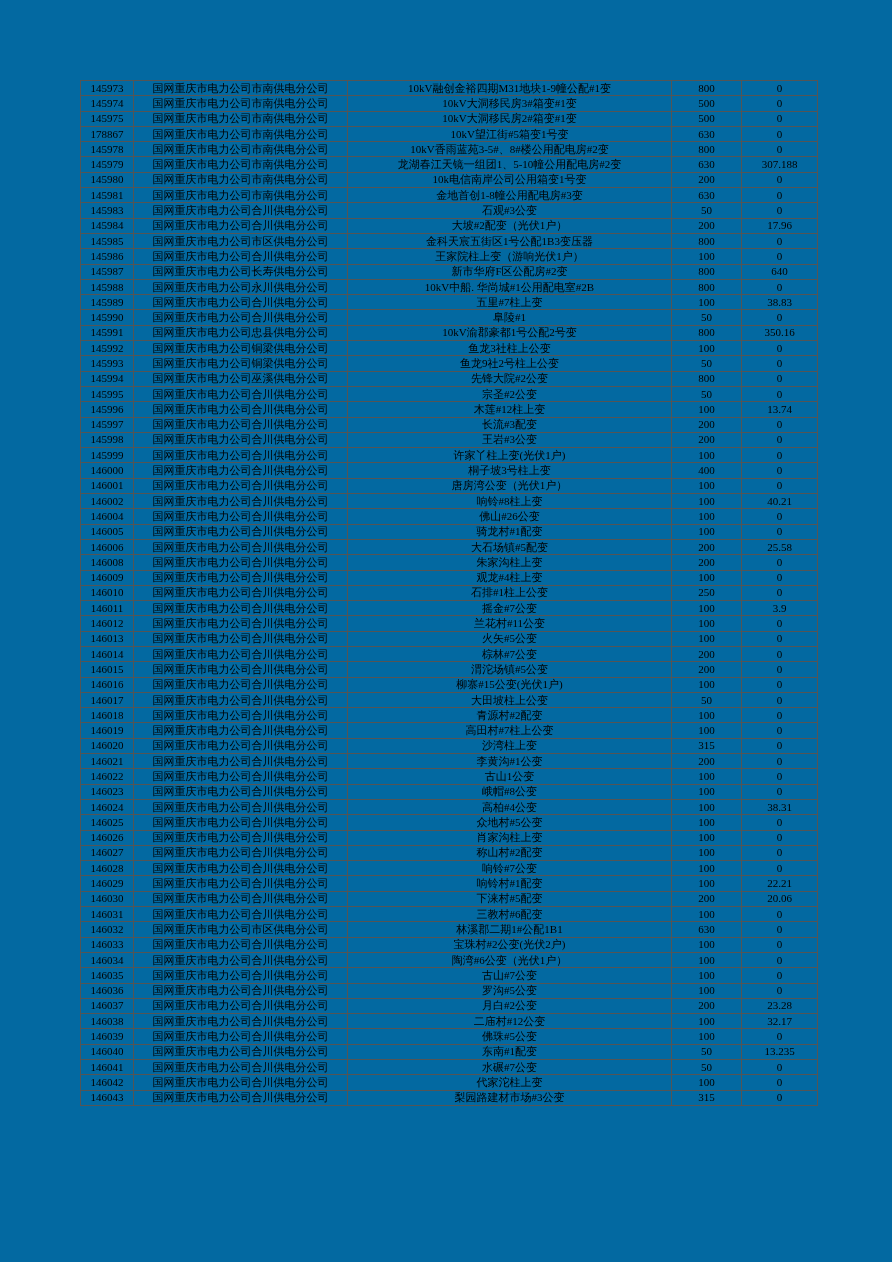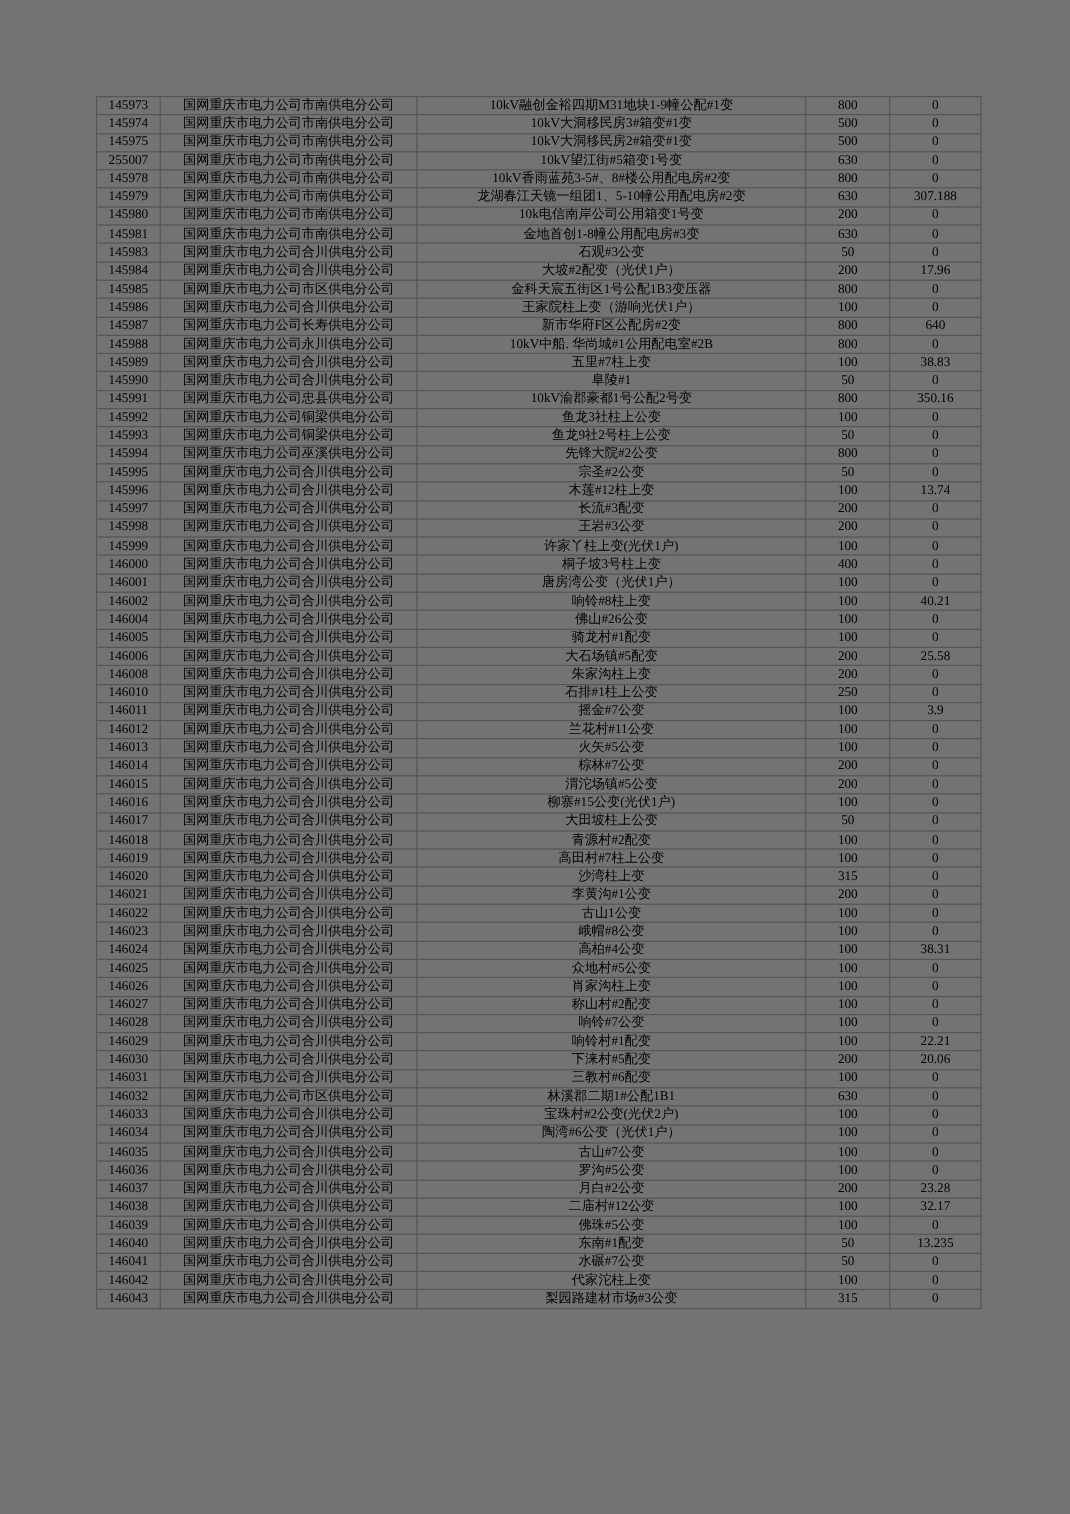--- a/index.html
+++ b/index.html
@@ -1,19 +1,19 @@
 <!DOCTYPE html>
 <html><head>
 <meta charset="utf-8">
 <style>
   html,body { margin:0; padding:0; background:#e8e8e8; }
   .page {
     position:relative;
     width:892px; height:1262px;
-    background:#737373;
+    background:#0369a1;
     font-family:"Liberation Serif","DejaVu Serif",serif;
     overflow:hidden;
   }
   table.data-table {
     position:absolute;
     left:80px; top:80px;
     border-collapse:collapse;
     table-layout:fixed;
   }
   table.data-table td {
@@ -55,21 +55,21 @@
           <td class="col-4">0</td>
         </tr>
         <tr>
           <td class="col-0">145975</td>
           <td class="col-1">国网重庆市电力公司市南供电分公司</td>
           <td class="col-2">10kV大洞移民房2#箱变#1变</td>
           <td class="col-3">500</td>
           <td class="col-4">0</td>
         </tr>
         <tr>
-          <td class="col-0">255007</td>
+          <td class="col-0">178867</td>
           <td class="col-1">国网重庆市电力公司市南供电分公司</td>
           <td class="col-2">10kV望江街#5箱变1号变</td>
           <td class="col-3">630</td>
           <td class="col-4">0</td>
         </tr>
         <tr>
           <td class="col-0">145978</td>
           <td class="col-1">国网重庆市电力公司市南供电分公司</td>
           <td class="col-2">10kV香雨蓝苑3-5#、8#楼公用配电房#2变</td>
           <td class="col-3">800</td>
@@ -255,20 +255,27 @@
           <td class="col-1">国网重庆市电力公司合川供电分公司</td>
           <td class="col-2">大石场镇#5配变</td>
           <td class="col-3">200</td>
           <td class="col-4">25.58</td>
         </tr>
         <tr>
           <td class="col-0">146008</td>
           <td class="col-1">国网重庆市电力公司合川供电分公司</td>
           <td class="col-2">朱家沟柱上变</td>
           <td class="col-3">200</td>
+          <td class="col-4">0</td>
+        </tr>
+        <tr>
+          <td class="col-0">146009</td>
+          <td class="col-1">国网重庆市电力公司合川供电分公司</td>
+          <td class="col-2">观龙#4柱上变</td>
+          <td class="col-3">100</td>
           <td class="col-4">0</td>
         </tr>
         <tr>
           <td class="col-0">146010</td>
           <td class="col-1">国网重庆市电力公司合川供电分公司</td>
           <td class="col-2">石排#1柱上公变</td>
           <td class="col-3">250</td>
           <td class="col-4">0</td>
         </tr>
         <tr>

